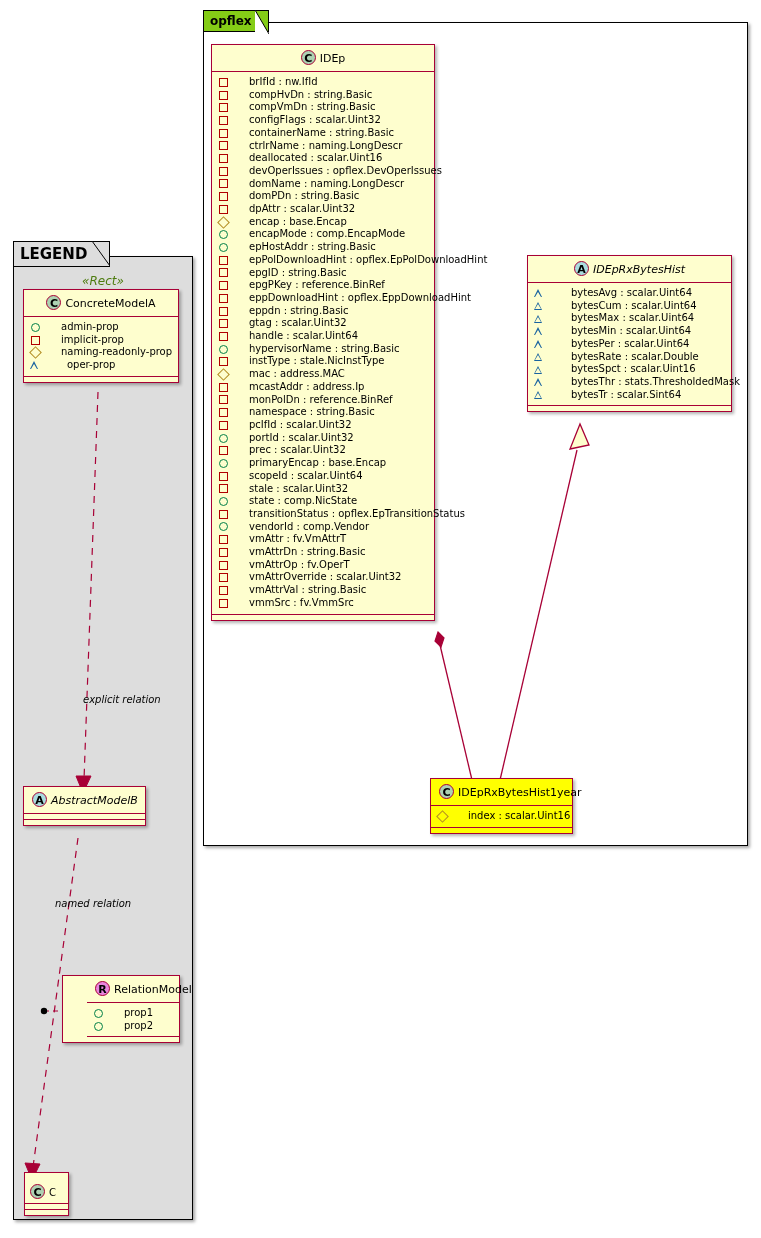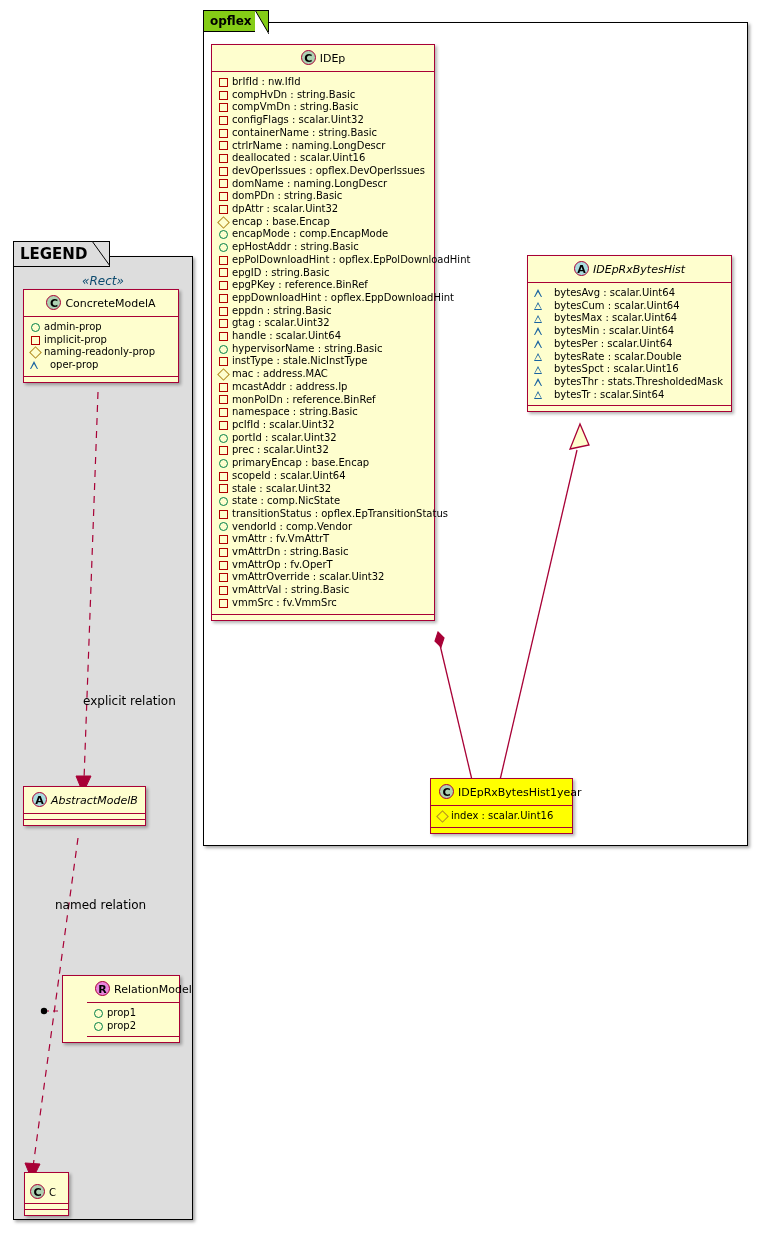--- a/index.html
+++ b/index.html
@@ -13,21 +13,21 @@
   .uml-hdr{position:relative;text-align:center;padding:6px 8px 5px 8px;
            border-bottom:1px solid #A80036;font-size:11px;color:#000;
            white-space:nowrap;}
   .uml-hdr .nm{font-weight:normal;}
   .uml-hdr.abs .nm{font-style:italic;}
   .uml-attrs{padding:4px 0 4px 0;border-bottom:1px solid #A80036;}
   .uml-attrs.empty{height:5px;padding:0;}
   .uml-foot{height:5px;}
   .attr{font-size:10px;line-height:12.7px;color:#000;white-space:nowrap;
         padding-left:6px;display:flex;align-items:center;}
-  .attr .txt{margin-left:3px;}
+  .attr .txt{margin-left:20px;}
 
   
   .badge{display:inline-block;width:15px;height:15px;border-radius:50%;
          border:1px solid #A80036;vertical-align:middle;position:relative;
          top:-1px;margin-right:4px;font-size:11px;font-weight:bold;
          line-height:15px;text-align:center;color:#000;box-sizing:border-box;}
   .badge.C{background:#ADD1B2;}
   .badge.A{background:#A9DCDF;}
   .badge.R{background:#E985DE;}
 
@@ -55,24 +55,24 @@
   .package-tab{position:absolute;border:1px solid #000;background:#84cc16;
                box-sizing:border-box;font-size:12px;font-weight:bold;
                padding:3px 16px 3px 6px;color:#000;}
 
   
   .legend{position:absolute;border:1px solid #000;background:#DDDDDD;
           box-sizing:border-box;box-shadow:2px 2px 3px rgba(0,0,0,.35);}
   .legend-tab{position:absolute;border:1px solid #000;background:#DDDDDD;
               box-sizing:border-box;font-size:15px;font-weight:bold;
               padding:3px 22px 3px 6px;color:#000;}
-  .stereotype{position:absolute;font-size:12px;font-style:italic;color:#0c4a6e;
+  .stereotype{position:absolute;font-size:12px;font-style:italic;color:#4d7c0f;
               text-align:center;}
-  .edge-label{position:absolute;font-size:12px;color:#000;white-space:nowrap;
-              overflow:hidden;}
+  .edge-label{position:absolute;font-size:10px;color:#000;white-space:nowrap;
+              overflow:hidden;font-style:italic;}
   svg.overlay{position:absolute;left:0;top:0;width:761px;height:1238px;
               pointer-events:none;}
 </style>
 </head>
 <body>
 
 <div class="package" style="left:203px;top:22px;width:545px;height:824px;"></div>
 <div class="package-tab" style="left:203px;top:10px;">
   <span>opflex</span>
   <svg width="14" height="24" style="position:absolute;right:-1px;top:-1px;">

